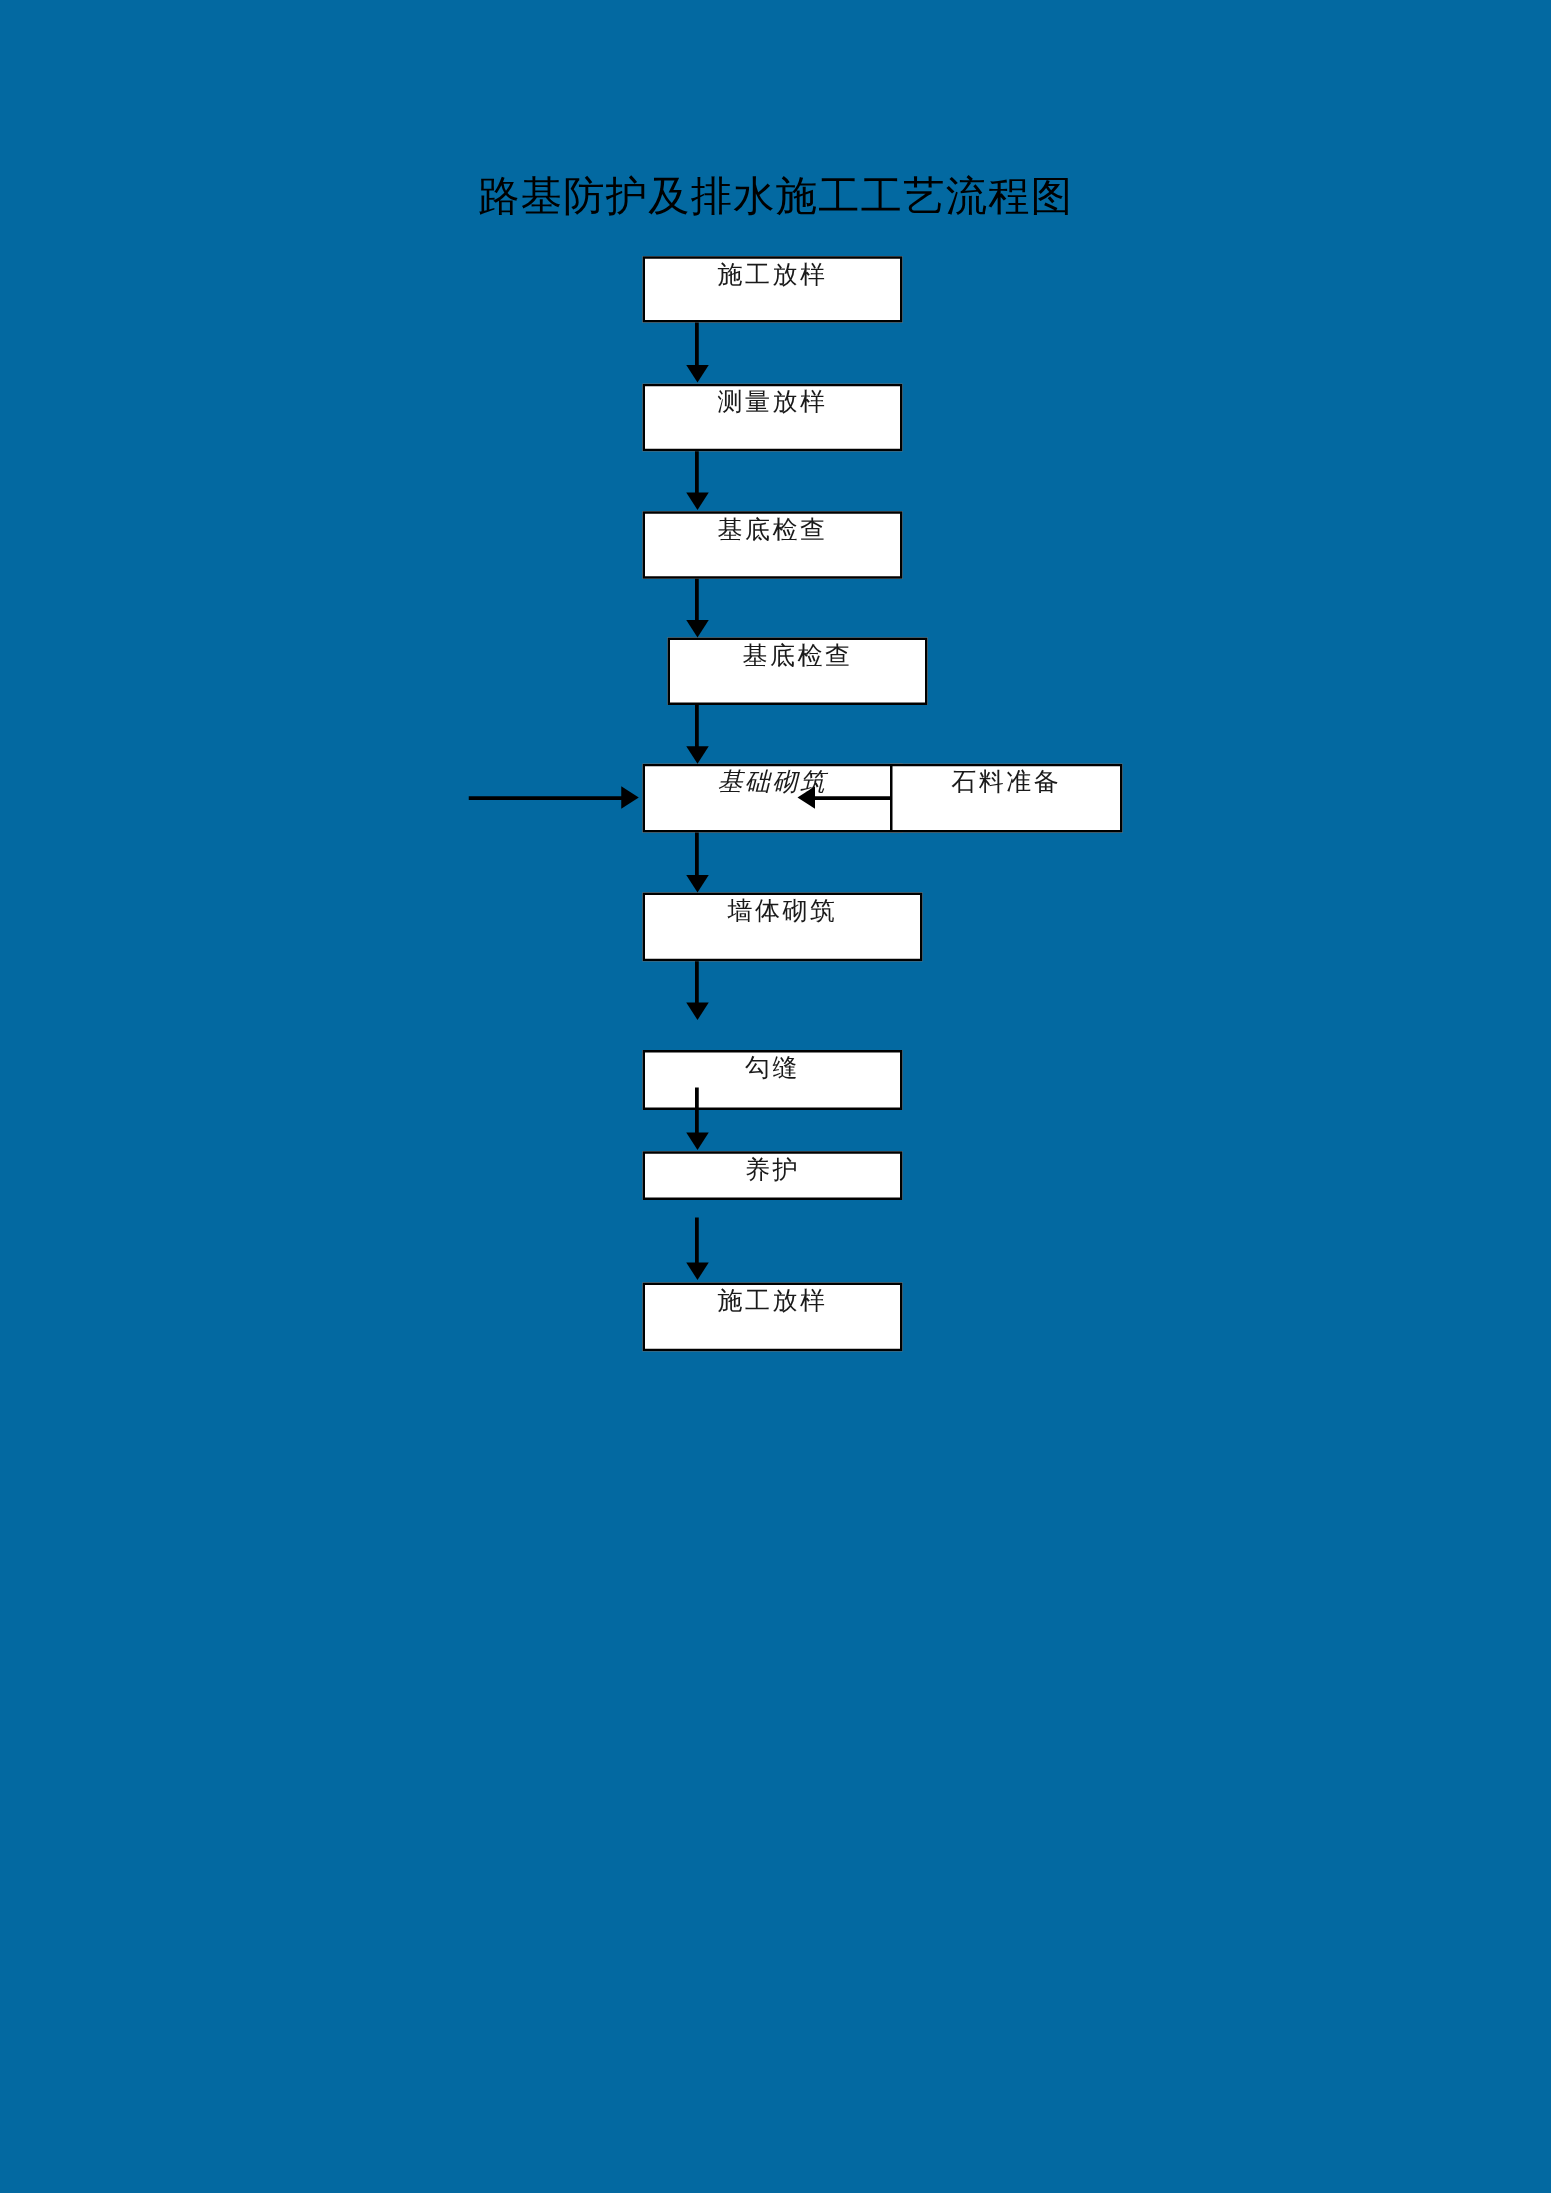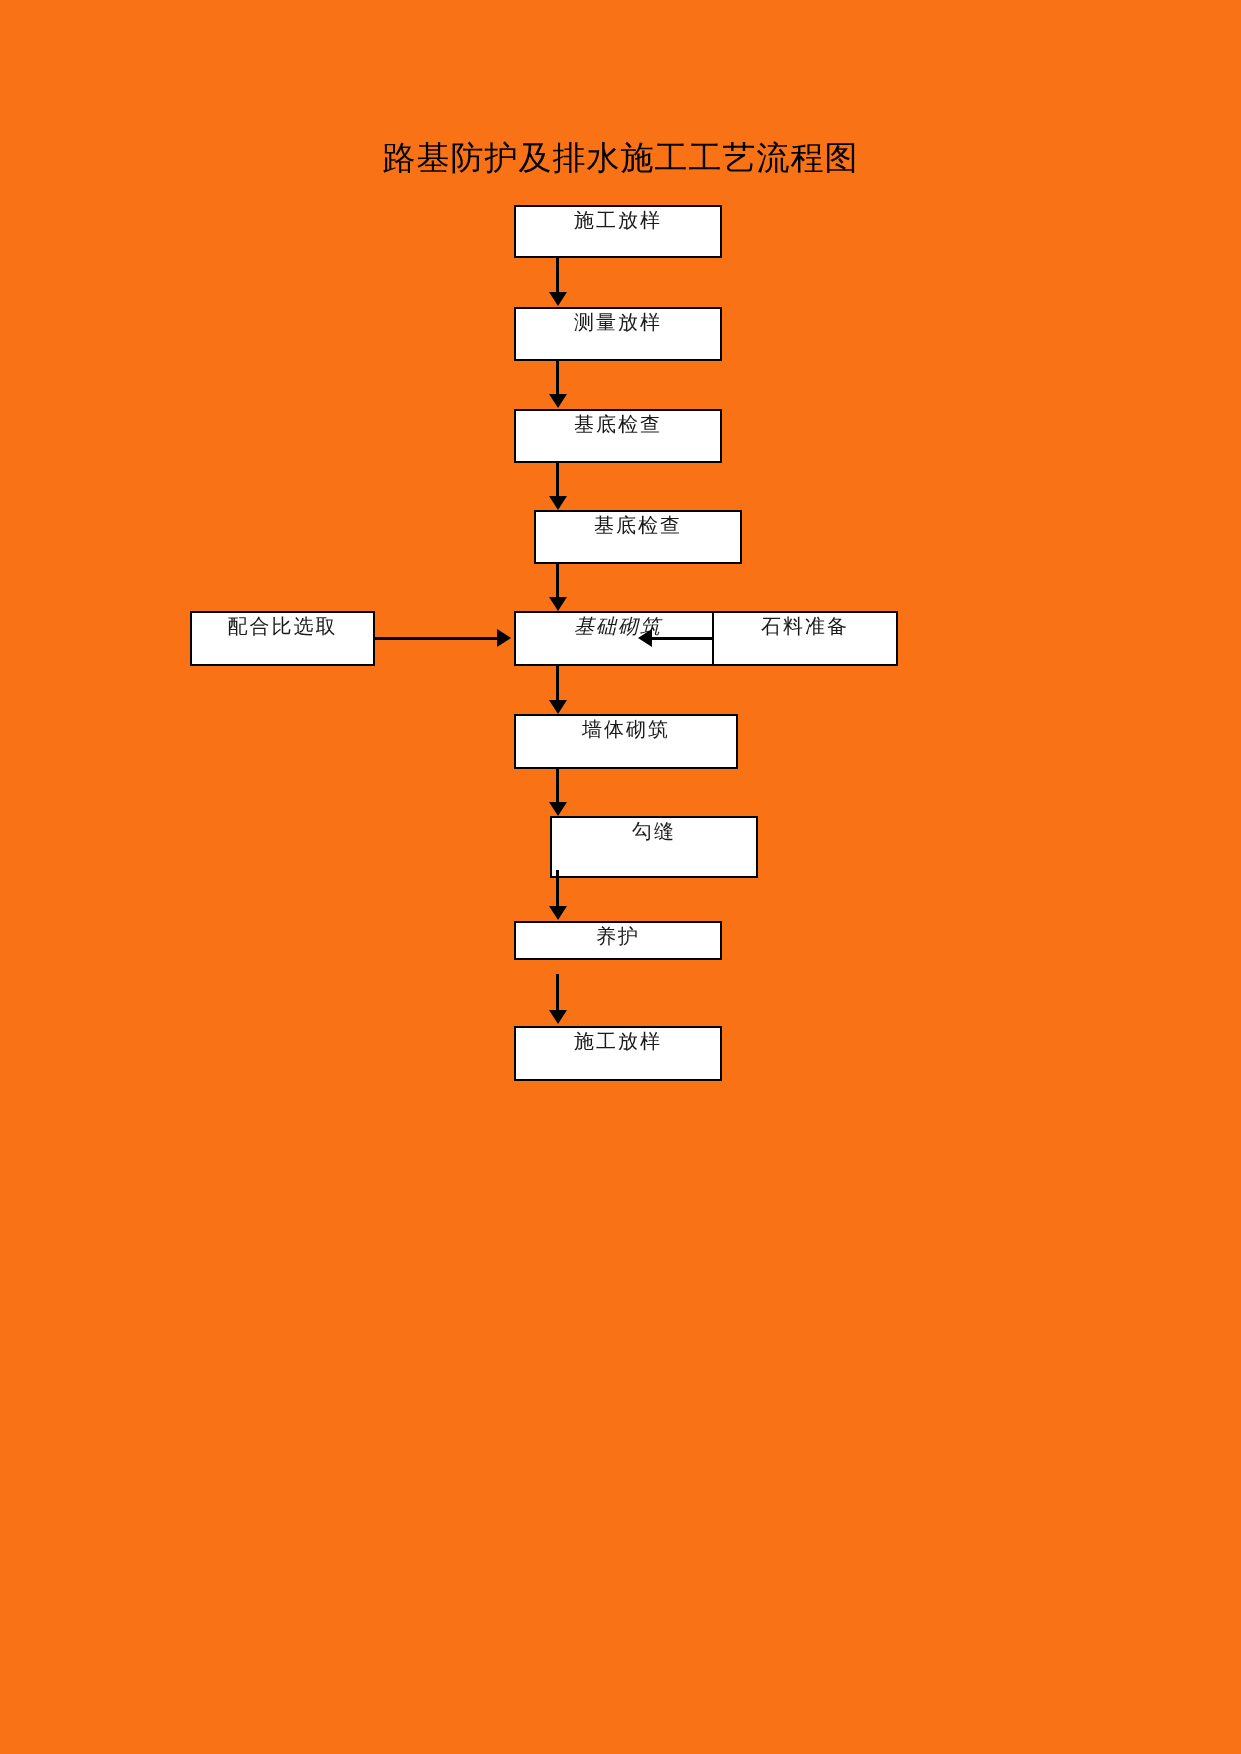--- a/index.html
+++ b/index.html
@@ -9,21 +9,21 @@
     background: #ffffff;
   }
   body {
     font-family: "Liberation Serif", "DejaVu Serif", serif;
     color: #000000;
   }
   #page {
     position: relative;
     width: 1241px;
     height: 1754px;
-    background: #f97316;
+    background: #0369a1;
     overflow: hidden;
   }
   #diagram-title {
     position: absolute;
     left: 0;
     top: 136px;
     width: 1241px;
     text-align: center;
     font-size: 33px;
     line-height: 44px;
@@ -113,35 +113,32 @@
   </div>
 
   <div class="node" style="left:514px; top:611px; width:208px; height:55px;font-style:italic;">
     <span class="node-label">基础砌筑</span>
   </div>
 
   <div class="node" style="left:514px; top:714px; width:224px; height:55px;">
     <span class="node-label">墙体砌筑</span>
   </div>
 
-  <div class="node" style="left:514px; top:816px; width:208px; height:62px;margin-left:36px;">
+  <div class="node" style="left:514px; top:840px; width:208px; height:48px;">
     <span class="node-label">勾缝</span>
   </div>
 
   <div class="node" style="left:514px; top:921px; width:208px; height:39px;">
     <span class="node-label">养护</span>
   </div>
 
   <div class="node" style="left:514px; top:1026px; width:208px; height:55px;">
     <span class="node-label">施工放样</span>
   </div>
 
-  <div class="node" style="left:190px; top:611px; width:185px; height:55px;">
-    <span class="node-label">配合比选取</span>
-  </div>
 
   <div class="node" style="left:712px; top:611px; width:186px; height:55px;">
     <span class="node-label">石料准备</span>
   </div>
 
   <div class="conn-v" style="left:556px; top:258px; height:35px;"></div>
   <div class="arrow-down" style="left:549px; top:292px;"></div>
 
   <div class="conn-v" style="left:556px; top:361px; height:34px;"></div>
   <div class="arrow-down" style="left:549px; top:394px;"></div>

